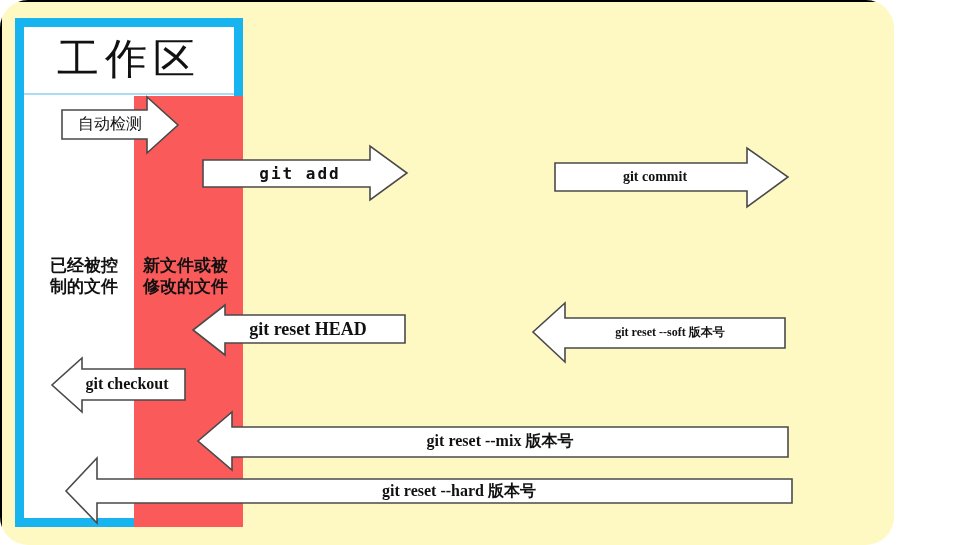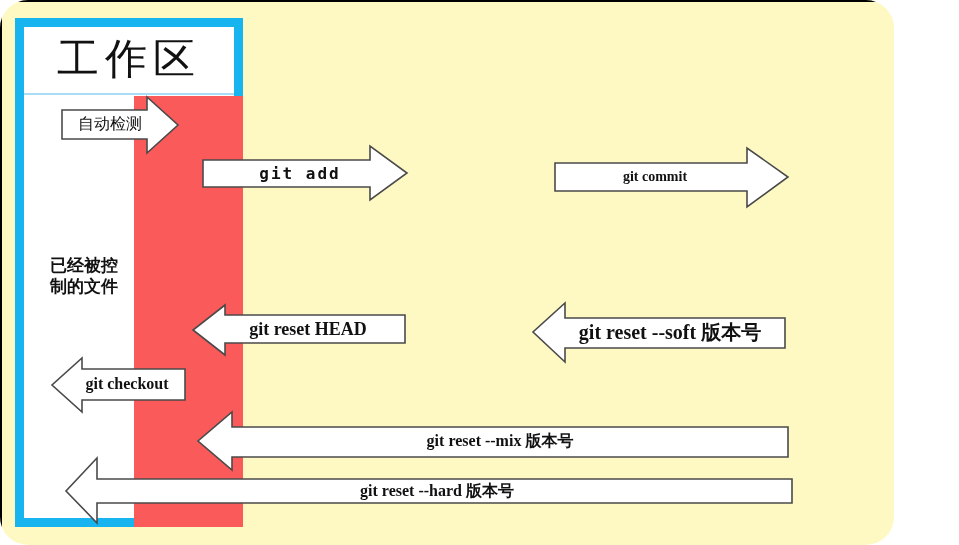--- a/index.html
+++ b/index.html
@@ -54,43 +54,45 @@
 
   .arrow-label {
     position:absolute; transform:translate(-50%,-50%);
     white-space:nowrap; color:#111; z-index:5;
   }
   .serif-b { font-family:"Liberation Serif", serif; font-weight:bold; }
   #lbl-auto-detect   { left:110px; top:124px; font-size:16px; font-weight:normal; }
   #lbl-git-add       { left:300px; top:173px; font-family:"DejaVu Sans Mono", monospace; font-weight:bold; font-size:16px; letter-spacing:2px; }
   #lbl-git-commit    { left:655px; top:177px; font-size:14px; }
   #lbl-reset-head    { left:308px; top:329px; font-size:18px; }
-  #lbl-reset-soft    { left:670px; top:332px; font-size:20px; }
+  #lbl-reset-soft    { left:670px; top:332px; font-size:12px; }
   #lbl-git-checkout  { left:127px; top:384px; font-size:16px; }
   #lbl-reset-mix     { left:500px; top:441px; font-size:16px;font-family:Liberation Serif, serif; }
-  #lbl-reset-hard    { left:437px; top:491px; font-size:16px; }
+  #lbl-reset-hard    { left:459px; top:491px; font-size:16px; }
 </style>
 </head>
 <body>
 
 <div id="canvas">
 
   <div id="frame-top" class="frame-line"></div>
   <div id="frame-left" class="frame-line"></div>
 
   <div id="box-workspace" class="col-box">
     <div class="box-title">工作区</div>
     <div class="title-divider"></div>
     <div id="modified-strip"></div>
   </div>
 
 
 
   <div id="tracked-files-label" class="file-label">已经被控
 制的文件</div>
+  <div id="modified-files-label" class="file-label">新文件或被
+修改的文件</div>
 
   <svg id="arrows-layer" viewBox="0 0 959 545">
     <path d="M62,110 H147 V97 L178,125 L147,153 V139 H62 Z"></path>
     <path d="M203,160 H370 V146 L407,173 L370,200 V187 H203 Z"></path>
     <path d="M555,163 H747 V148 L788,177 L747,207 V191 H555 Z"></path>
     <path d="M405,315 H225 V305 L193,330 L225,355 V343 H405 Z"></path>
     <path d="M785,318 H565 V303 L533,332 L565,362 V348 H785 Z"></path>
     <path d="M185,369 H82 V358 L52,385 L82,412 V400 H185 Z"></path>
     <path d="M788,427 H232 V412 L198,441 L232,470 V457 H788 Z"></path>
     <path d="M792,479 H97 V458 L66,491 L97,523 V503 H792 Z"></path>

